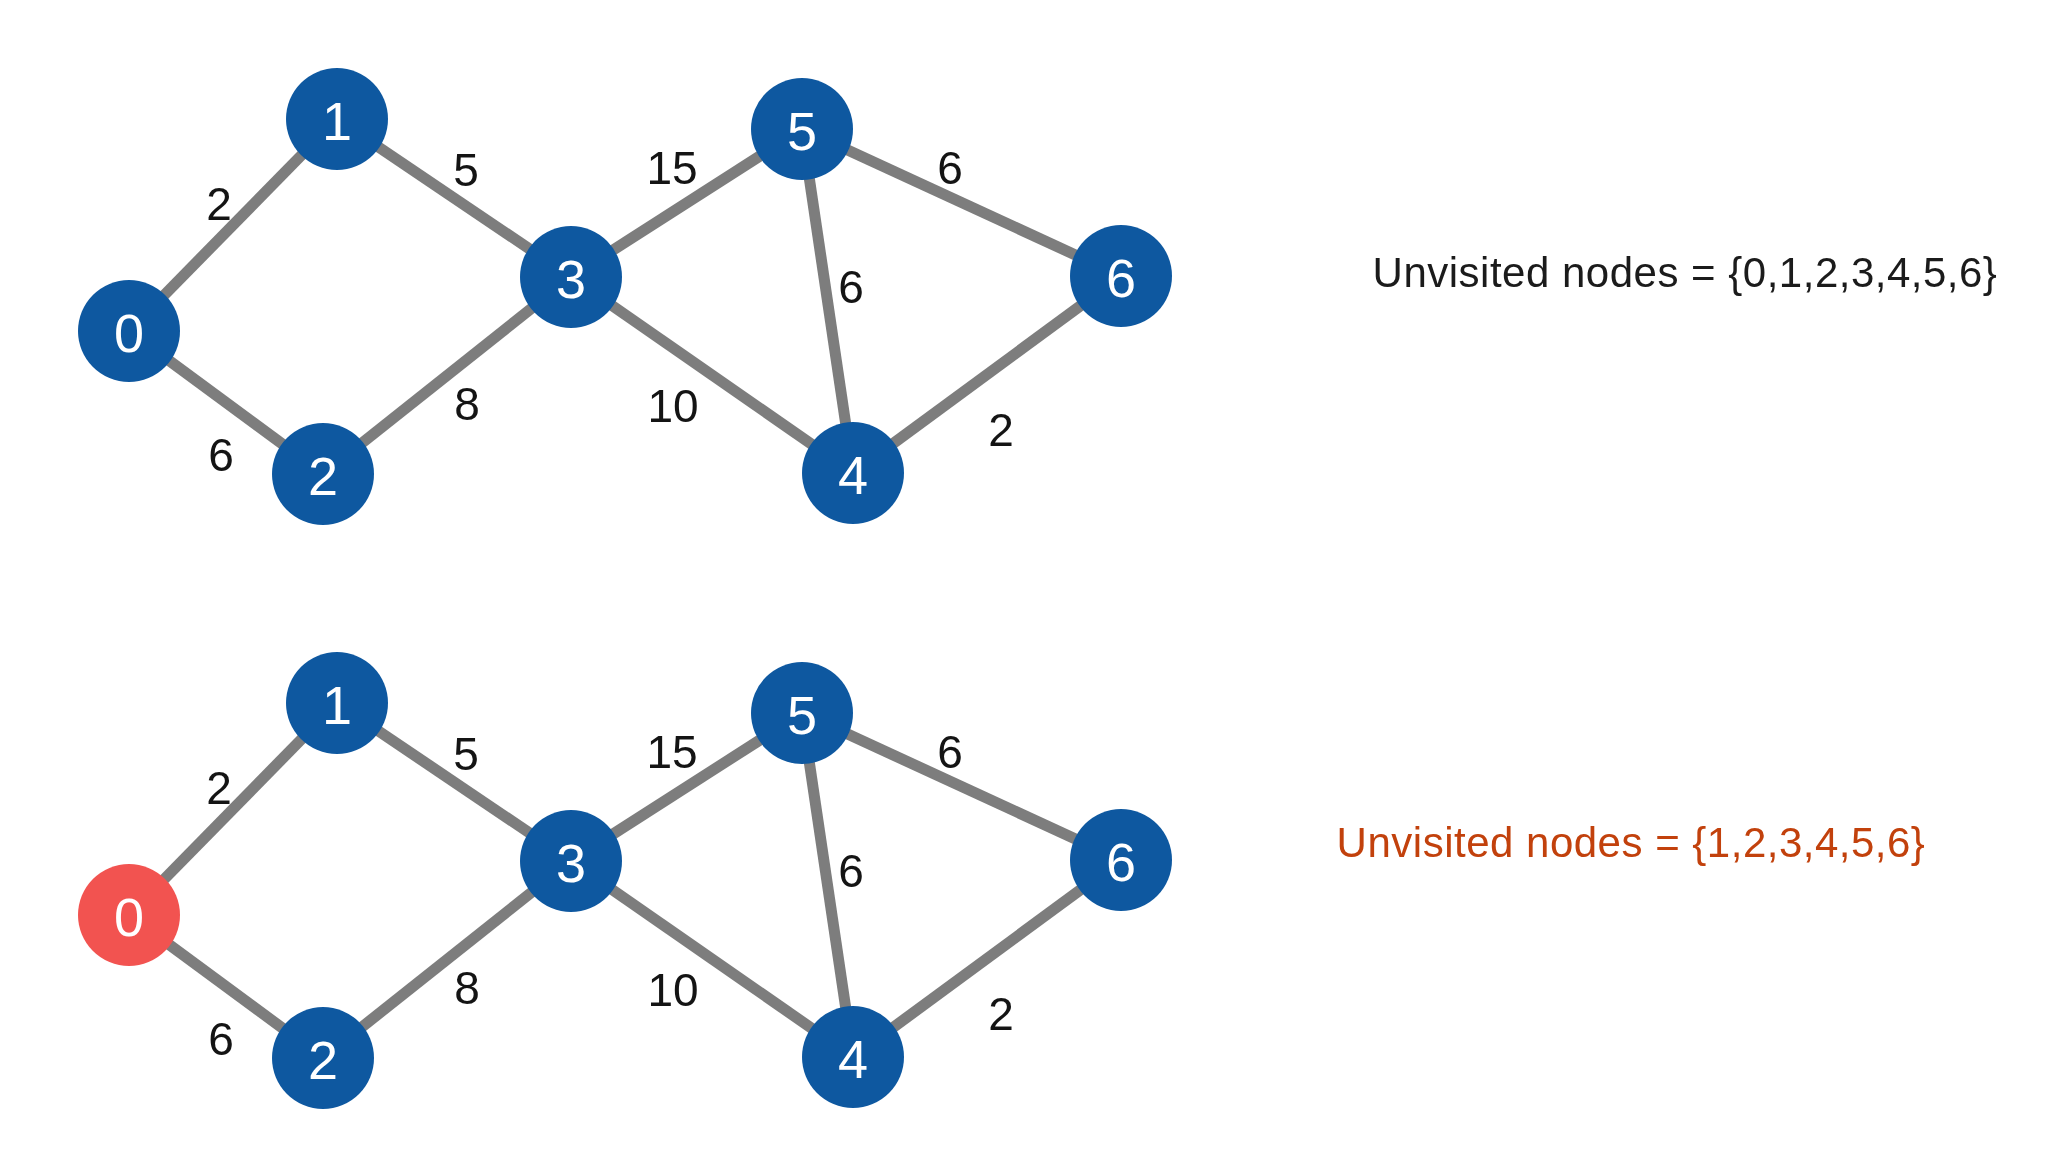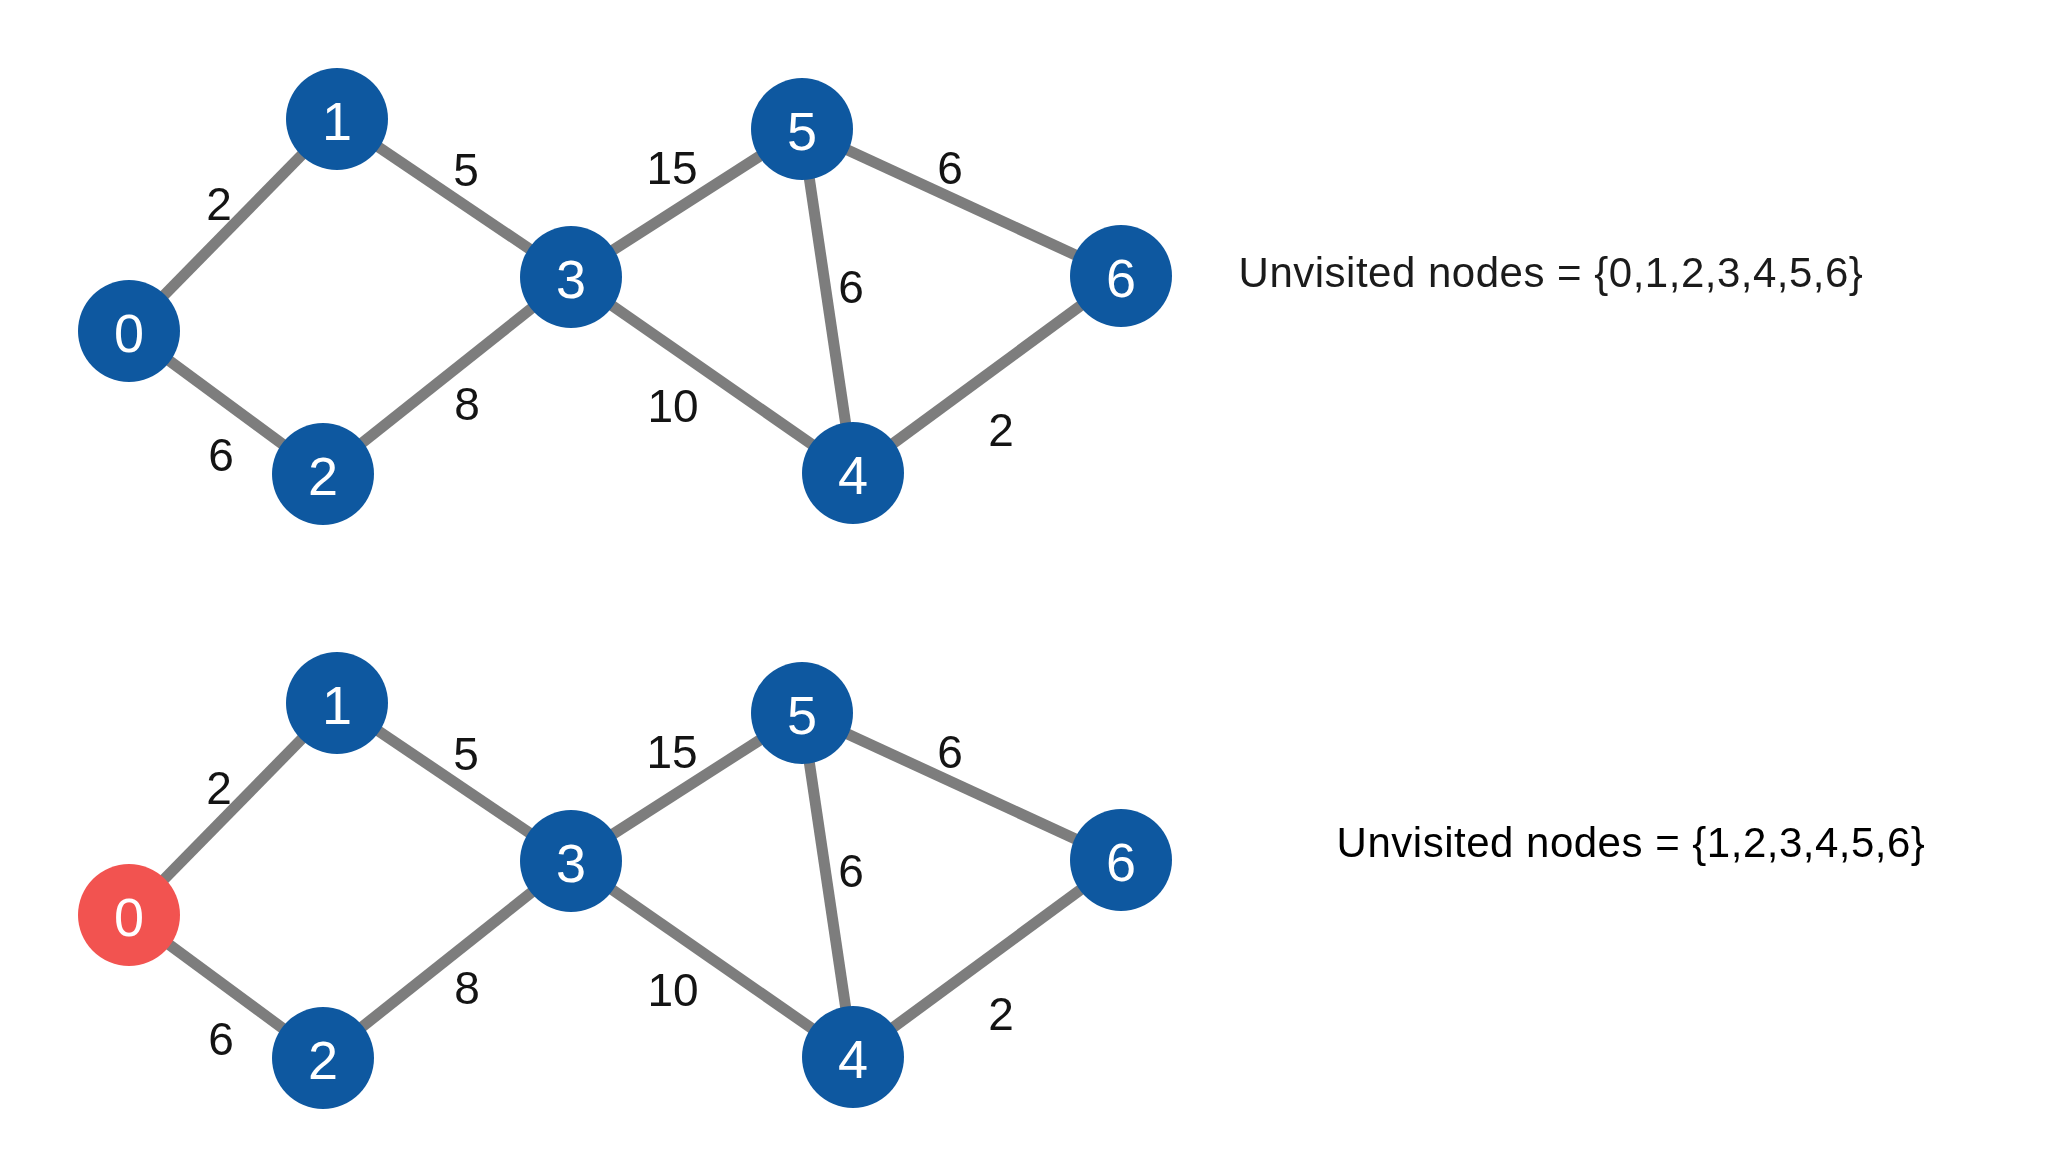--- a/index.html
+++ b/index.html
@@ -38,21 +38,21 @@
     dominant-baseline: central;
   }
   .caption {
     position: absolute;
     transform: translate(-50%, -50%);
     white-space: nowrap;
     font-family: "Liberation Sans", sans-serif;
     font-size: 42px;
     letter-spacing: 0.5px;
   }
-  .caption-top { left: 1551px; top: 273px; }
+  .caption-top { left: 1685px; top: 273px; }
   .caption-bottom { left: 1631px; top: 843px; }
 </style>
 </head>
 <body>
 
 <div class="stage">
   <svg class="graphs" width="2048" height="1152" viewBox="0 0 2048 1152">
       <g transform="translate(0,0)">
         <line x1="129" y1="331" x2="337" y2="119" stroke="#7d7d7d" stroke-width="11" class="edge-line"></line>
         <line x1="337" y1="119" x2="571" y2="277" stroke="#7d7d7d" stroke-width="11" class="edge-line"></line>
@@ -118,14 +118,14 @@
         <text x="853" y="475" class="node-label" fill="#ffffff">4</text>
         <circle cx="802" cy="129" r="51" fill="#0e58a0"></circle>
         <text x="802" y="131" class="node-label" fill="#ffffff">5</text>
         <circle cx="1121" cy="276" r="51" fill="#0e58a0"></circle>
         <text x="1121" y="278" class="node-label" fill="#ffffff">6</text>
       </g>
     </svg>
 
   <div class="caption caption-top" style="color: rgb(27, 27, 27);">Unvisited nodes = {0,1,2,3,4,5,6}</div>
 
-  <div class="caption caption-bottom" style="color: #000000;">Unvisited nodes = {1,2,3,4,5,6}</div>
+  <div class="caption caption-bottom" style="color: #c2410c;">Unvisited nodes = {1,2,3,4,5,6}</div>
 </div>
 
 </body></html>

